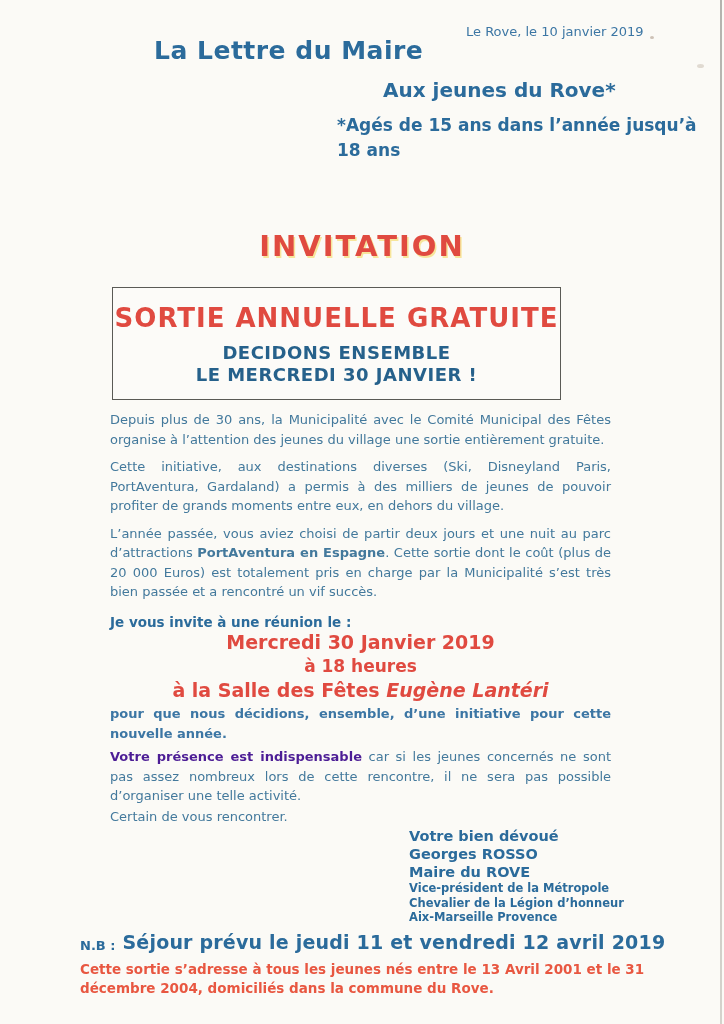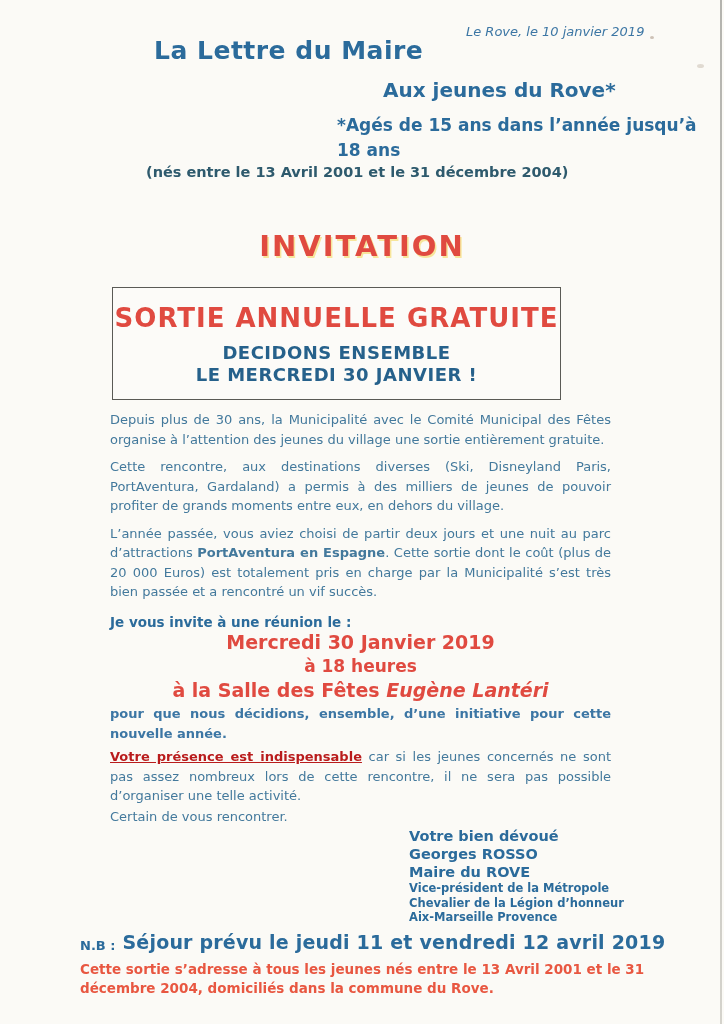--- a/index.html
+++ b/index.html
@@ -37,21 +37,21 @@
     position:absolute; width:100%; text-align:center;
     font-family:"DejaVu Serif", "Liberation Serif", serif;
     font-style:italic; font-weight:bold; color:#c8392b;
   }
   .crest-ville { top:5px;  font-size:12px; letter-spacing:1px; }
   .crest-du    { top:19px; left:-14px; font-size:11px; }
   .crest-rove  { bottom:7px; font-size:13px; letter-spacing:1px; }
   .goat { position:absolute; left:3px; top:12px; }
 
   
-  .date-line { position:absolute; left:466px; top:24px; font-size:13px; font-style:italic; color:#3c76a4; }
+  .date-line { position:absolute; left:466px; top:24px; font-size:13px; color:#3c76a4; }
   .title { position:absolute; left:154px; top:36px; font-size:25px; font-weight:bold; color:#2b6b9b; letter-spacing:.5px; }
   .recipient { position:absolute; left:383px; top:78px; font-size:20px; font-weight:bold; color:#2b6b9b; }
   .age-note-1 { position:absolute; left:337px; top:115px; font-size:17px; font-weight:bold; color:#2b6b9b; }
   .age-note-2 { position:absolute; left:337px; top:140px; font-size:17px; font-weight:bold; color:#2b6b9b; }
   .birth-range { position:absolute; left:146px; top:164px; font-size:14.5px; font-weight:bold; color:#2e5a6d; }
 
   .invitation {
     position:absolute; left:0; top:229px; width:724px; text-align:center;
     font-size:29px; font-weight:bold; color:#e04a40; letter-spacing:2px;
     text-shadow:1.5px 1.5px 0 rgba(244,212,80,.55);
@@ -73,21 +73,21 @@
   .meeting { position:absolute; left:110px; top:630px; width:501px; text-align:center; color:#e04a40; font-weight:bold; }
   .meeting-date  { font-size:19px; line-height:25px; }
   .meeting-time  { font-size:17px; line-height:23px; }
   .meeting-place { font-size:19px; line-height:25px; }
   .meeting-place .place-name { font-style:italic; }
 
   .purpose { position:absolute; left:110px; top:704px; width:501px;
     font-size:13px; line-height:20px; font-weight:bold; color:#3c76a4; text-align:justify; }
   .presence { position:absolute; left:110px; top:747px; width:501px;
     font-size:13px; line-height:19.5px; color:#43799c; text-align:justify; }
-  .presence .presence-bold { font-weight:bold; text-decoration:underline; color:#b91c1c; }
+  .presence .presence-bold { font-weight:bold; color:#4c1d95; }
   .closing { position:absolute; left:110px; top:809px; font-size:13px; color:#43799c; }
 
   .signature { position:absolute; left:409px; top:827px; color:#2b6b9b; font-weight:bold; }
   .sig-big  { font-size:14.5px; line-height:18px; }
   .sig-small { font-size:11.5px; line-height:14.5px; }
 
   .nb-line { position:absolute; left:80px; top:931px; display:flex; align-items:flex-end; color:#2b6b9b; font-weight:bold; }
   .nb-label { font-size:13px; margin-right:7px; }
   .nb-text { font-size:19px; letter-spacing:.2px; }
   .red-note { position:absolute; left:80px; top:960px; width:565px;
@@ -101,33 +101,32 @@
   <div class="scan-edge"></div>
   <div class="speck speck-1"></div>
   <div class="speck speck-2"></div>
 
 
   <div class="date-line">Le Rove, le 10 janvier 2019</div>
   <div class="title">La Lettre du Maire</div>
   <div class="recipient">Aux jeunes du Rove*</div>
   <div class="age-note-1">*Agés de 15 ans dans l’année jusqu’à</div>
   <div class="age-note-2">18 ans</div>
-  <div class="birth-range">(nés entre le 13 Avril 2001 et le 31 décembre 2004)</div>
 
   <div class="invitation">INVITATION</div>
 
   <div class="announce-box">
     <div class="box-title">SORTIE ANNUELLE GRATUITE</div>
     <div class="box-line2">DECIDONS ENSEMBLE</div>
     <div class="box-line3">LE MERCREDI 30 JANVIER !</div>
   </div>
 
   <div class="body-col">
     <p class="para">Depuis plus de 30 ans, la Municipalité avec le Comité Municipal des Fêtes organise à l’attention des jeunes du village une sortie entièrement gratuite.</p>
-    <p class="para">Cette rencontre, aux destinations diverses (Ski, Disneyland Paris, PortAventura, Gardaland) a permis à des milliers de jeunes de pouvoir profiter de grands moments entre eux, en dehors du village.</p>
+    <p class="para">Cette initiative, aux destinations diverses (Ski, Disneyland Paris, PortAventura, Gardaland) a permis à des milliers de jeunes de pouvoir profiter de grands moments entre eux, en dehors du village.</p>
     <p class="para"><span>L’année passée, vous aviez choisi de partir deux jours et une nuit au parc d’attractions </span><b>PortAventura en Espagne</b><span>. Cette sortie dont le coût (plus de 20 000 Euros) est totalement pris en charge par la Municipalité s’est très bien passée et a rencontré un vif succès.</span></p>
     <p class="invite-line">Je vous invite à une réunion le :</p>
   </div>
 
   <div class="meeting">
     <div class="meeting-date">Mercredi 30 Janvier 2019</div>
     <div class="meeting-time">à 18 heures</div>
     <div class="meeting-place"><span>à la Salle des Fêtes </span><span class="place-name">Eugène Lantéri</span></div>
   </div>
 

